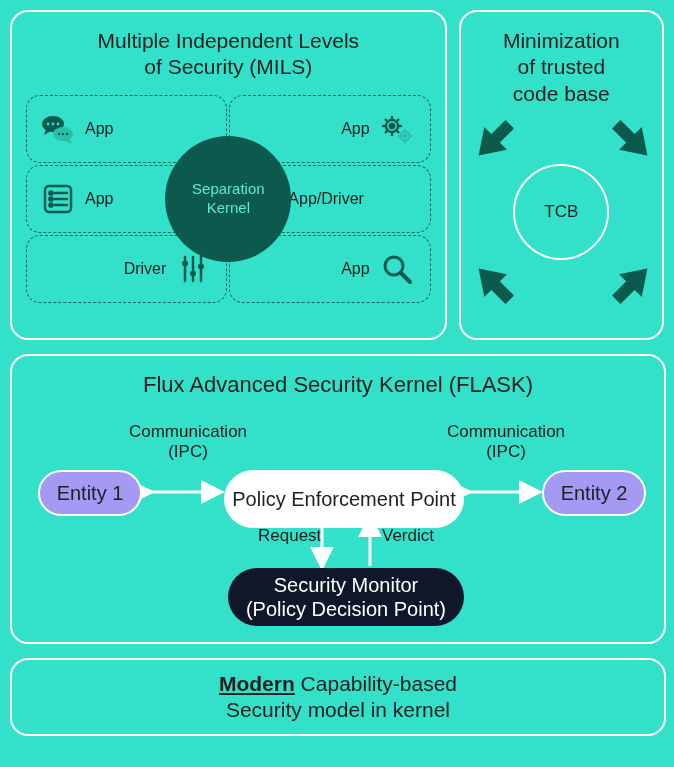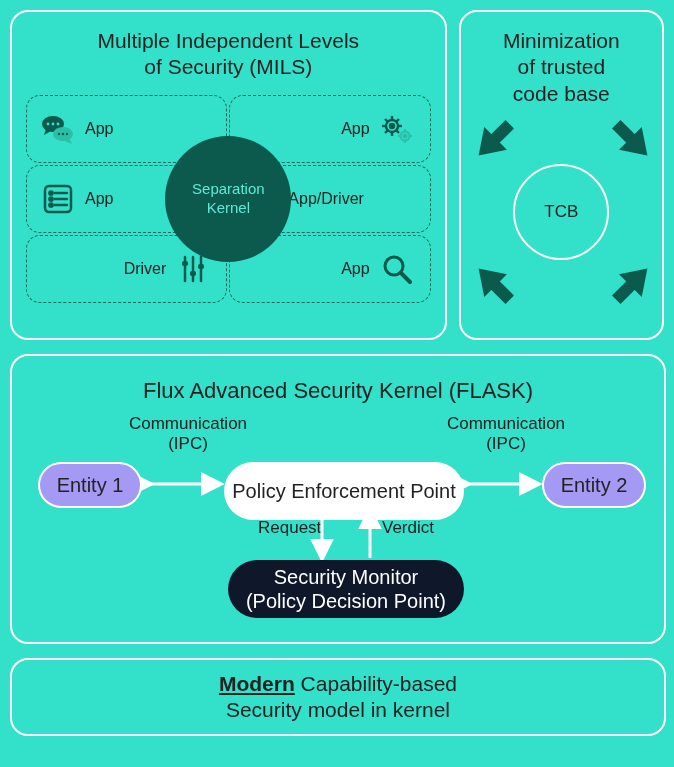--- a/index.html
+++ b/index.html
@@ -68,22 +68,22 @@
     transform: translate(-50%, -50%);
     width: 96px; height: 96px;
     border: 2px solid #fff;
     border-radius: 50%;
     display: flex; align-items: center; justify-content: center;
     font-size: 17px; color: #222;
   }
 
   
   .flask { width: 656px; height: 290px; margin-top: 14px; padding: 14px 18px 16px; }
-  .flask-title { text-align: center; font-size: 22px; margin-top: 8px; }
-  .flask-stage { position: relative; width: 100%; height: 212px; margin-top: 6px; }
+  .flask-title { text-align: center; font-size: 22px; margin-top: 2px; }
+  .flask-stage { position: relative; width: 100%; height: 212px; margin-top: 20px; }
   .flask-label { position: absolute; font-size: 17px; text-align: center; line-height: 1.2; }
   .pill {
     position: absolute;
     display: flex; align-items: center; justify-content: center;
     border-radius: 999px;
     font-size: 20px;
   }
   .entity {
     width: 104px; height: 46px;
     background: #a49af4;

